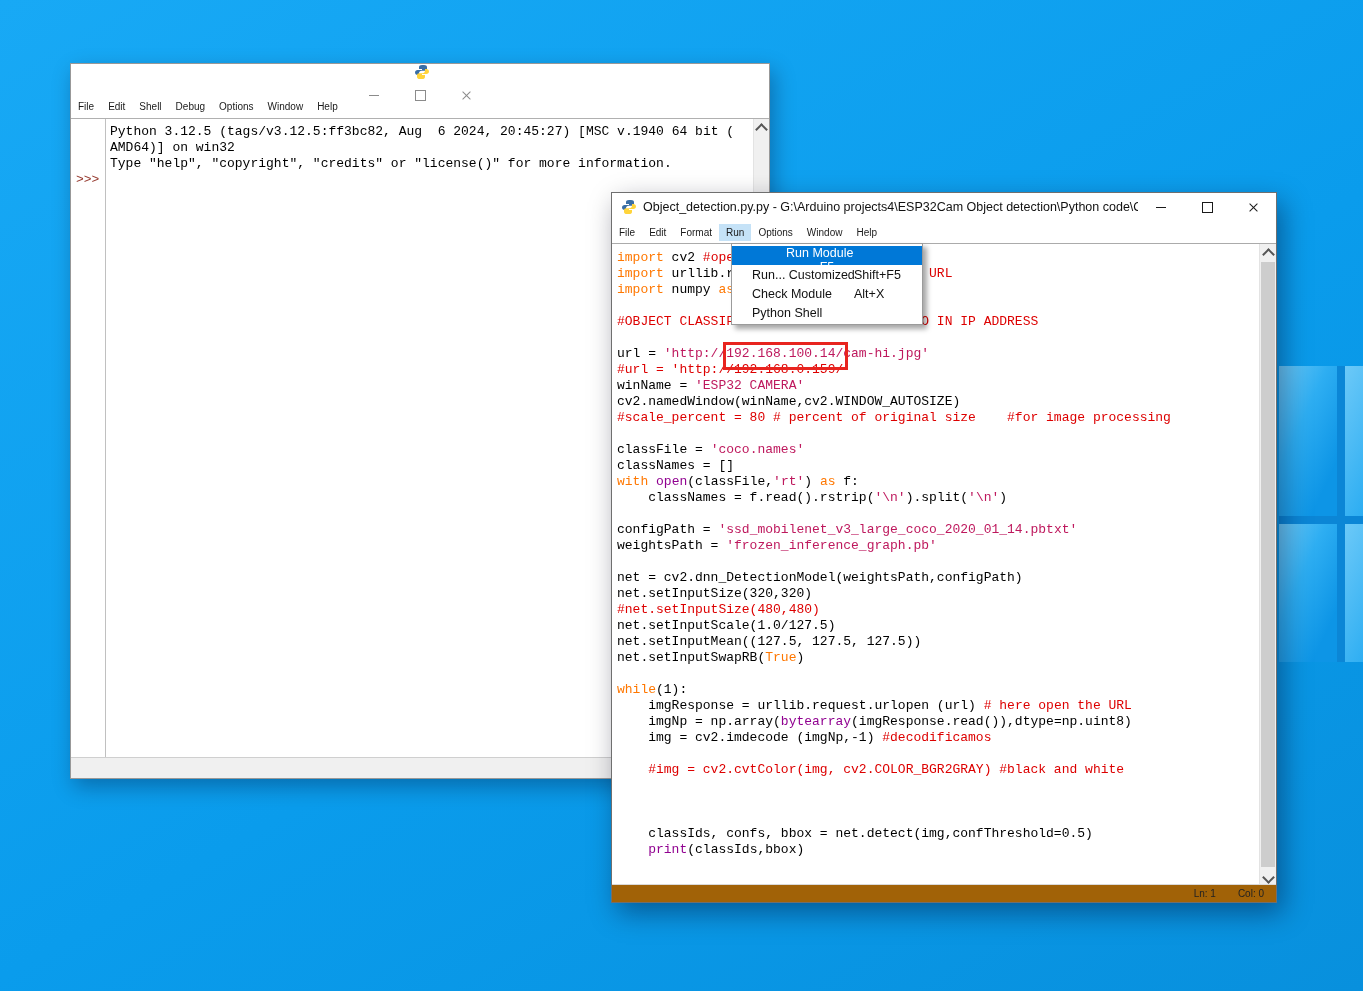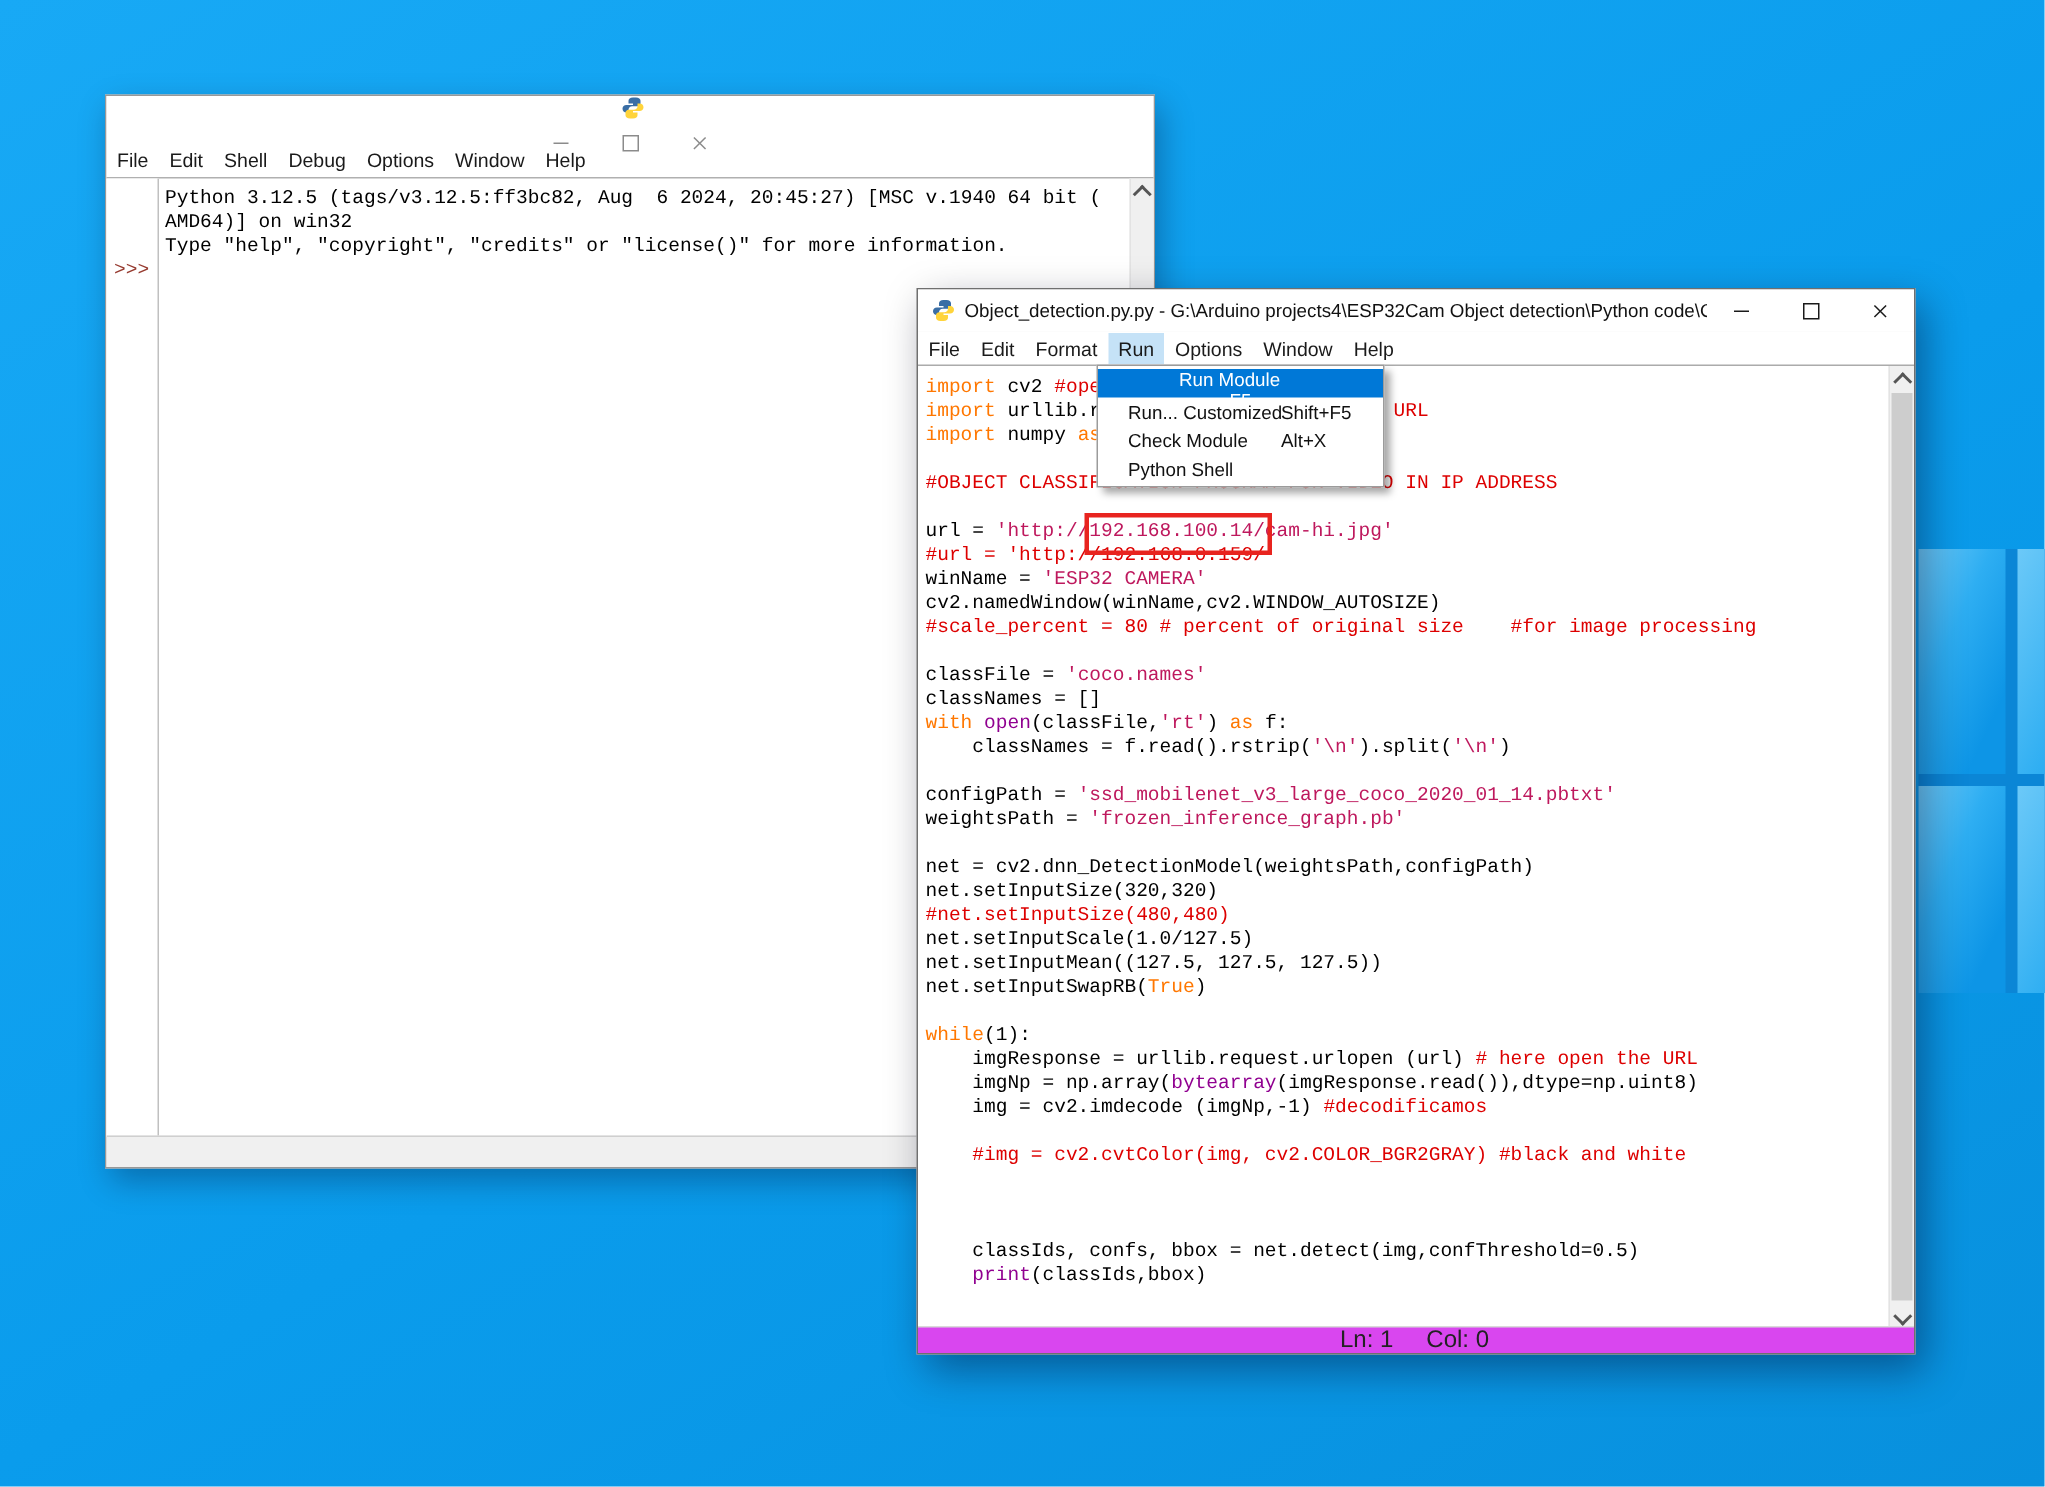--- a/index.html
+++ b/index.html
@@ -19,21 +19,21 @@
   .titlebar{display:flex;align-items:center;background:#fff;}
   .titlebar .appicon{margin:0 6px 0 9px;flex:0 0 auto;display:flex;}
   .titlebar .title{font-size:13px;white-space:nowrap;overflow:hidden;flex:1 1 auto;}
   .cbtns{display:flex;height:100%;flex:0 0 auto;}
   .cbtn{width:46px;height:100%;display:flex;align-items:center;justify-content:center;}
   .ico-min{width:10px;border-top:1px solid currentColor;}
   .ico-max{width:9px;height:9px;border:1px solid currentColor;}
   .x-icon{position:relative;width:11px;height:11px;}
   .x-icon::before,.x-icon::after{content:"";position:absolute;left:5px;top:0;width:1px;height:11px;background:currentColor;}
   .x-icon::before{transform:rotate(45deg);} .x-icon::after{transform:rotate(-45deg);}
-  .menubar{display:flex;align-items:center;background:#fff;font-size:13px;color:#1a1a1a;}
+  .menubar{display:flex;align-items:center;background:#fff;font-size:10px;color:#1a1a1a;}
   .menubar .mi{padding:3px 7px;cursor:default;}
   .menubar .mi.active{background:#c5e2f7;}
   
   #shell-window{left:70px;top:63px;width:698px;height:714px;border:1px solid #989898;
     box-shadow:4px 8px 20px rgba(0,0,30,.30);z-index:10;background:#f0f0f0;}
   #shell-window .titlebar{height:30px;color:#6e6e6e;flex-direction:column;}
   #shell-window .title{color:#6e6e6e;}
   #shell-window .cbtn{color:#8b8b8b;}
   #shell-window .menubar{height:24px;}
   #shell-body{position:absolute;left:0;right:0;top:54px;bottom:20px;background:#fff;border-top:1px solid #b0b0b0;}
@@ -55,24 +55,24 @@
   #editor-window .menubar{height:22px;}
   #editor-body{position:absolute;left:0;right:0;top:50px;bottom:17px;background:#fff;border-top:1px solid #ababab;}
   #code-pane{position:absolute;left:0;right:16px;top:0;bottom:0;padding:6px 0 0 5px;
     font:13px/16px "Liberation Mono",monospace;color:#000;overflow:hidden;}
   .cline{white-space:pre;min-height:16px;}
   .c-n{color:#000000}.c-k{color:#ff7700}.c-s{color:#be185d}.c-c{color:#dd0000}.c-b{color:#900090}
   #redbox{position:absolute;left:111px;top:98px;width:119px;height:22px;border:3px solid #e8241f;}
   #editor-scroll{position:absolute;right:0;top:0;bottom:0;width:16px;background:#f0f0f0;border-left:1px solid #e3e3e3;}
   #editor-scroll .sbtn{height:17px;}
   #editor-thumb{position:absolute;left:1px;right:1px;top:18px;bottom:18px;background:#cdcdcd;}
-  #editor-status{position:absolute;left:0;right:0;bottom:0;height:17px;background:#d946ef;border-top:1px solid #d9d9d9;
-    display:flex;align-items:center;justify-content:center;font-size:16px;color:#222;}
+  #editor-status{position:absolute;left:0;right:0;bottom:0;height:17px;background:#a16207;border-top:1px solid #d9d9d9;
+    display:flex;align-items:center;justify-content:flex-end;font-size:10px;color:#222;}
   #editor-status .fld{margin-right:22px;}
-  #editor-status .fld:last-child{margin-right:2px;}
+  #editor-status .fld:last-child{margin-right:12px;}
   
   #run-menu{position:absolute;left:731px;top:243px;width:190px;background:#fff;border:1px solid #9b9b9b;
     box-shadow:4px 4px 5px rgba(0,0,0,.35);padding:2px 0;z-index:40;font-size:12.5px;color:#111;}
   .mrow{height:19px;display:flex;align-items:center;}
   .mrow .mlabel{margin-left:20px;width:102px;white-space:nowrap;}
   .mrow .mshort{flex:1;white-space:nowrap;}
   .mrow.hl{background:#0078d7;color:#fff;flex-direction:column;}
 </style>
 </head>
 <body>

